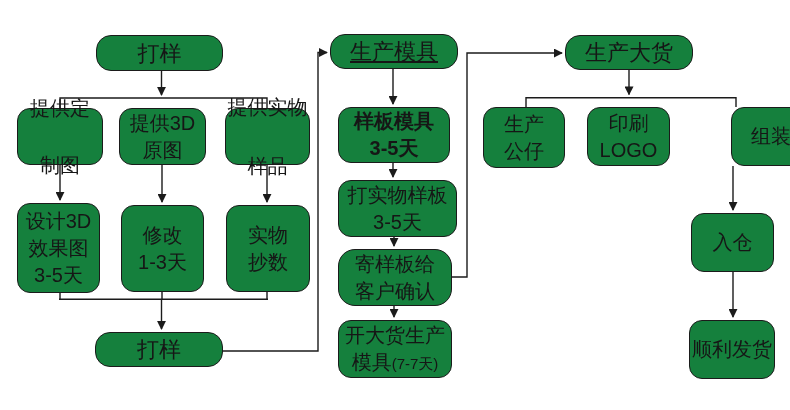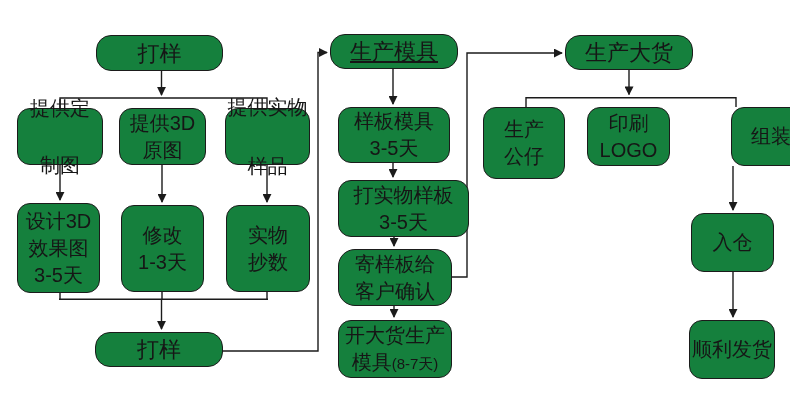--- a/index.html
+++ b/index.html
@@ -36,26 +36,26 @@
   
   .n-sample-top       { left: 96px;  top: 35px;  width: 127px; height: 36px; }
   .n-provide-custom   { left: 17px;  top: 108px; width: 86px;  height: 57px; gap: 30px; }
   .n-provide-3d       { left: 119px; top: 108px; width: 87px;  height: 57px; }
   .n-provide-physical { left: 225px; top: 108px; width: 85px;  height: 57px; gap: 32px; }
   .n-design-3d        { left: 17px;  top: 203px; width: 83px;  height: 90px; }
   .n-revise           { left: 121px; top: 205px; width: 83px;  height: 87px; }
   .n-physical-copy    { left: 226px; top: 205px; width: 84px;  height: 87px; }
   .n-sample-bottom    { left: 95px;  top: 332px; width: 128px; height: 35px; }
   .n-mold-header      { left: 330px; top: 34px;  width: 128px; height: 35px; text-decoration: underline; }
-  .n-sample-mold      { left: 338px; top: 107px; width: 112px; height: 56px; }
-  .n-physical-sample  { left: 338px; top: 180px; width: 131px; height: 57px; }
+  .n-sample-mold      { left: 338px; top: 107px; width: 112px; height: 56px; font-weight: bold; }
+  .n-physical-sample  { left: 338px; top: 180px; width: 119px; height: 57px; }
   .n-send-sample      { left: 338px; top: 249px; width: 114px; height: 57px; border-radius: 17px; }
   .n-bulk-mold        { left: 338px; top: 320px; width: 114px; height: 58px; }
   .n-bulk-header      { left: 565px; top: 35px;  width: 128px; height: 35px; }
-  .n-produce-figure   { left: 483px; top: 107px; width: 82px;  height: 72px; }
+  .n-produce-figure   { left: 483px; top: 107px; width: 82px;  height: 61px; }
   .n-print-logo       { left: 587px; top: 107px; width: 83px;  height: 59px; }
   .n-assemble         { left: 693px; top: 107px; width: 80px;  height: 59px; margin-left: 38px; }
   .n-warehouse        { left: 691px; top: 213px; width: 83px;  height: 59px; }
   .n-ship             { left: 689px; top: 320px; width: 86px;  height: 59px; }
 </style>
 </head>
 <body>
 
 <div id="stage">
 
@@ -143,21 +143,21 @@
     <span class="ln">3-5天</span>
   </div>
 
   <div class="node n-send-sample">
     <span class="ln">寄样板给</span>
     <span class="ln">客户确认</span>
   </div>
 
   <div class="node n-bulk-mold">
     <span class="ln">开大货生产</span>
-    <span class="ln"><span>模具</span><span class="small-note">(8-7天)</span></span>
+    <span class="ln"><span>模具</span><span class="small-note">(7-7天)</span></span>
   </div>
 
   <div class="node hdr n-bulk-header">
     <span class="ln">生产大货</span>
   </div>
 
   <div class="node n-produce-figure">
     <span class="ln">生产</span>
     <span class="ln">公仔</span>
   </div>

